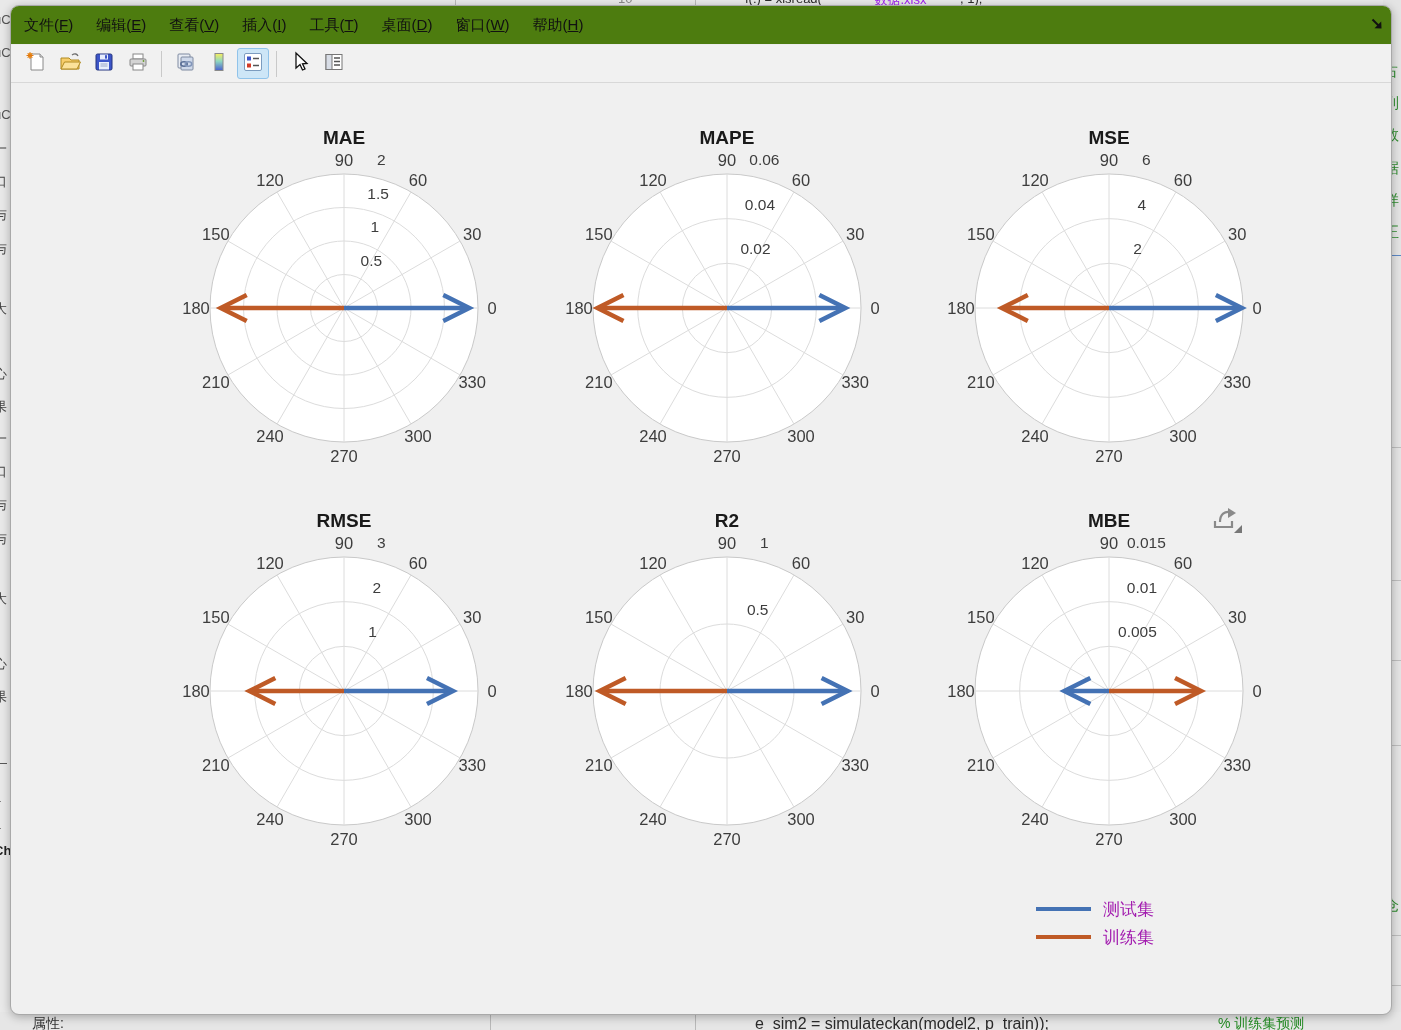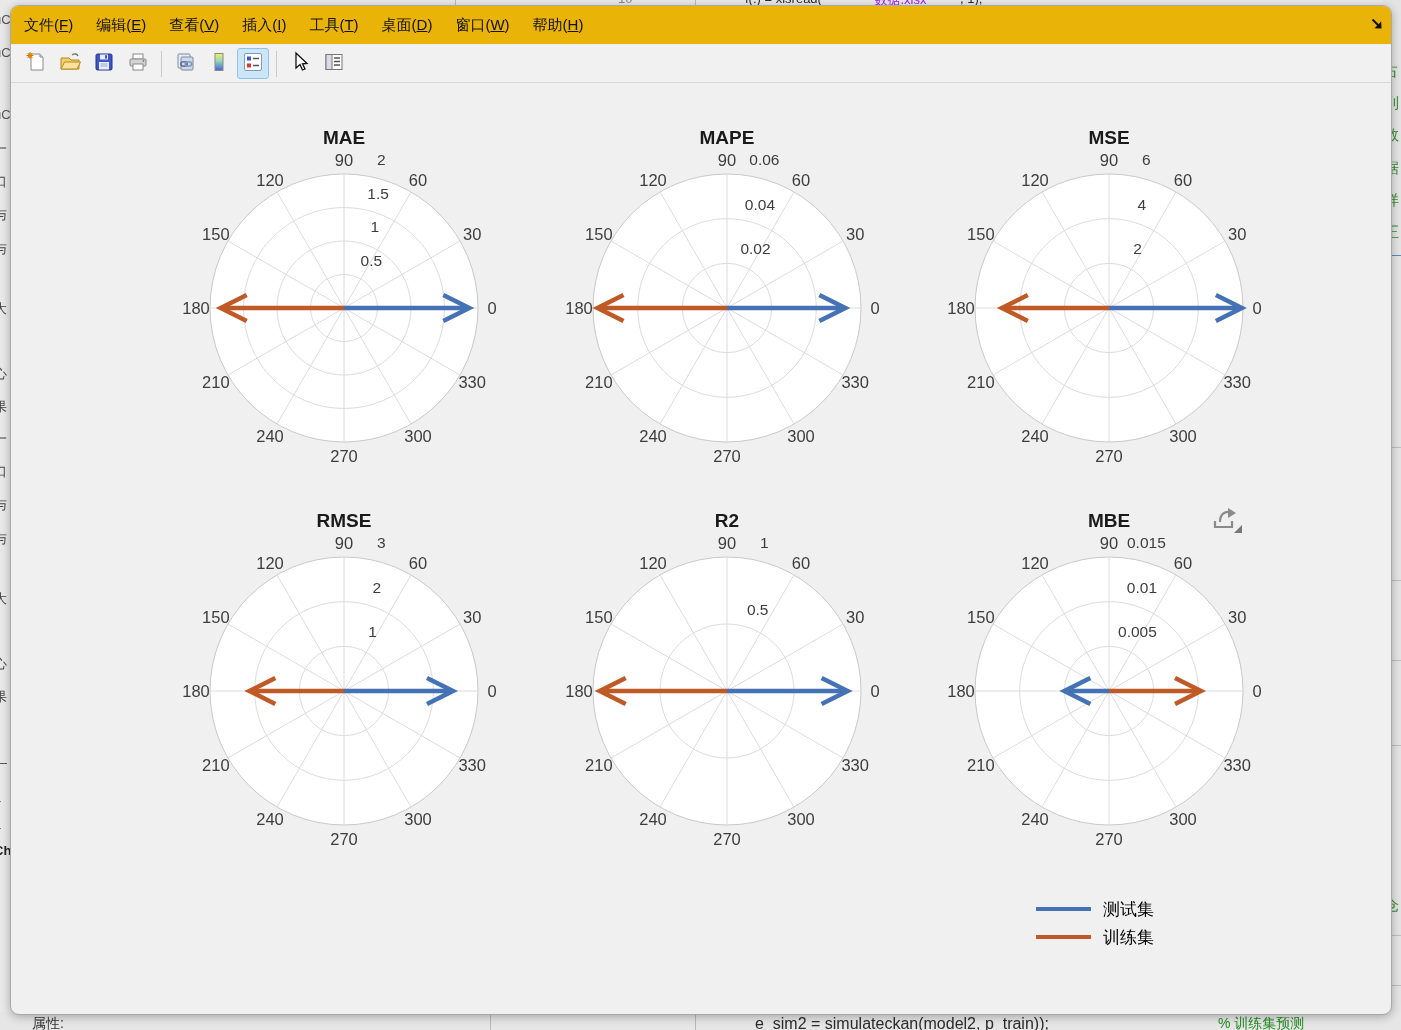--- a/index.html
+++ b/index.html
@@ -21,38 +21,38 @@
   #fig-window{
     position:absolute;left:10px;top:5px;width:1380px;height:1008px;
     background:#f0f0f0;border:1px solid #a9a9a9;border-radius:9px;
     box-shadow:0 2px 10px rgba(0,0,0,.28);overflow:hidden;
   }
   #titlebar{height:36px;background:#f3f7fd;display:flex;align-items:center;position:relative;}
   #titlebar .app-icon{margin-left:13px;width:20px;height:20px;flex:0 0 auto;}
   #titlebar .title-text{margin-left:9px;font-size:15px;color:#1a1a1a;}
   #win-controls{position:absolute;right:4px;top:0;height:36px;display:flex;}
   .win-btn{width:46px;height:36px;display:flex;align-items:center;justify-content:center;color:#222;}
-  #menubar{height:38px;background:#eab308;display:flex;align-items:center;
+  #menubar{height:38px;background:#4d7c0f;display:flex;align-items:center;
     border-bottom:1px solid #ececec;position:relative;}
   .menu-item{padding:0 10px;margin-left:3px;font-size:15px;color:#111;line-height:38px;}
   .menu-item u{text-decoration:underline;}
   #menu-overflow{position:absolute;right:7px;top:11px;}
   #toolbar{height:37px;background:#f1f1f1;display:flex;align-items:center;
     border-bottom:1px solid #d8d8d8;padding-left:8px;}
   .tb-btn{width:30px;height:29px;display:flex;align-items:center;justify-content:center;
     border-radius:3px;margin:0 1px;border:1px solid transparent;}
   .tb-btn.active{background:#cde6f7;border:1px solid #90c3ea;}
   .tb-sep{width:1px;height:26px;background:#c9c9c9;margin:0 6px;}
   
   #canvas{position:relative;width:1380px;height:896px;background:#f0f0f0;}
   .polar-plot{position:absolute;}
   #legend{position:absolute;left:1025px;top:812px;}
   .legend-row{display:flex;align-items:center;height:28px;}
   .legend-line{width:55px;height:4px;margin-right:12px;}
-  .legend-label{font-size:17px;color:#000000;font-family:Liberation Mono, monospace;}
+  .legend-label{font-size:17px;color:#a21caf;font-family:Liberation Mono, monospace;}
   #export-btn{position:absolute;left:1196px;top:422px;width:38px;height:30px;
     display:flex;align-items:center;justify-content:center;}
 </style>
 </head>
 <body>
 
 <div id="bg-top" class="bg-strip">
     <div class="frag" style="left: 618px; top: -9px; color: rgb(138, 138, 138); font-size: 13px;">10</div>
     <div class="frag" style="left: 745px; top: -9px; color: rgb(43, 43, 43); font-size: 13px;">f(:) = xlsread(</div>
     <div class="frag" style="left: 872px; top: -9px; color: rgb(160, 32, 240); font-size: 13px;">'数据.xlsx'</div>

